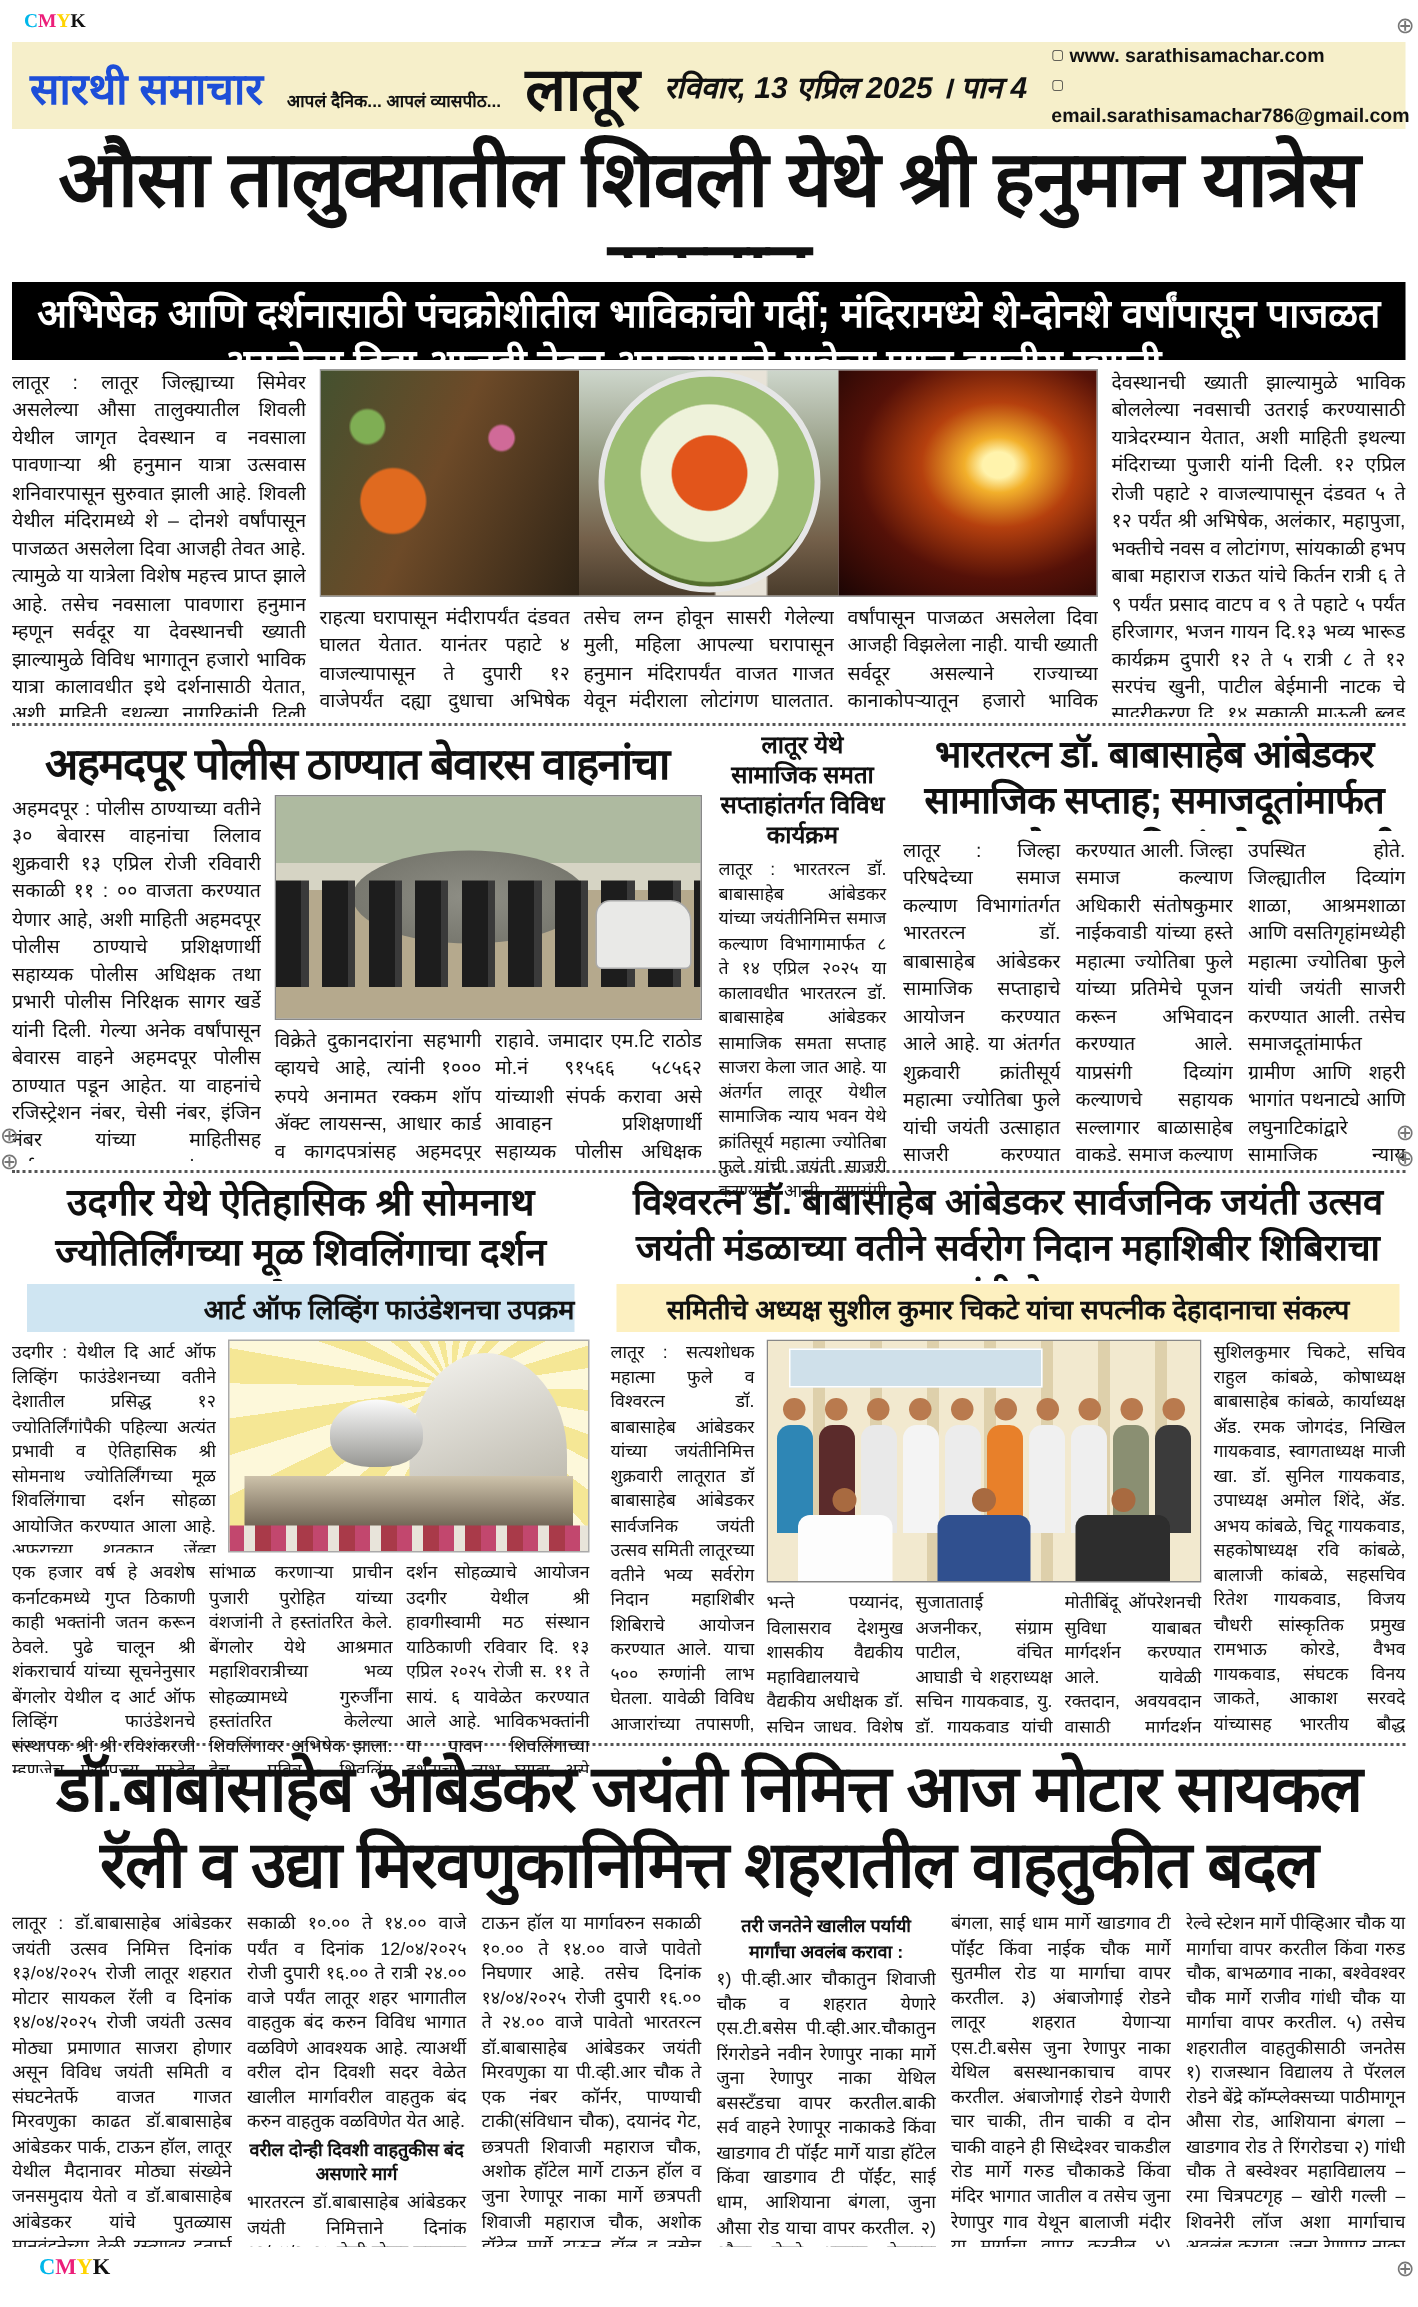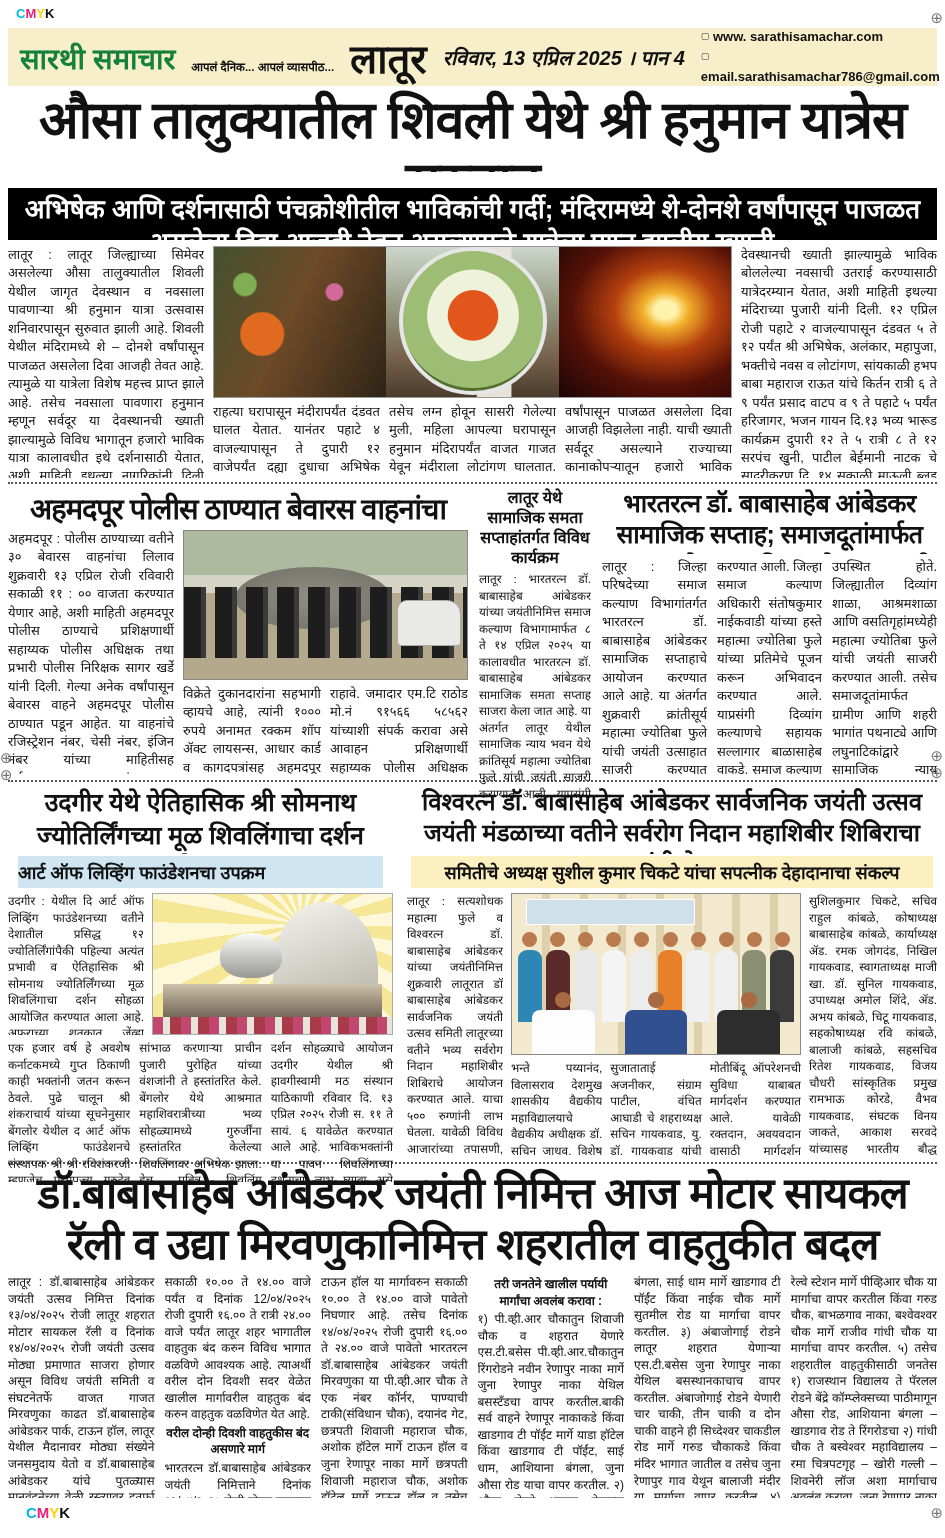--- a/index.html
+++ b/index.html
@@ -1,28 +1,28 @@
 <!DOCTYPE html>
 <html><head>
 <meta charset="utf-8">
 <style>
   html,body{margin:0;padding:0;}
   body{width:945px;height:1538px;background:#fff;position:relative;
        font-family:"Liberation Sans","DejaVu Sans",sans-serif;color:#111;overflow:hidden;}
   .page{position:absolute;inset:0;padding:0 8px;box-sizing:border-box;}
   
-  .cmyk{position:absolute;font-weight:bold;font-size:13px;}
+  .cmyk{position:absolute;font-weight:bold;font-size:13px;font-family:Liberation Serif, serif;}
   .cmyk b{font-weight:bold;}
   .cmyk .c{color:#00b7ea}.cmyk .m{color:#ec1e79}.cmyk .y{color:#ffd400}.cmyk .k{color:#111}
   .cmyk-top{left:16px;top:6px}.cmyk-bottom{left:26px;top:1504px;font-size:15px}
   .regmark{position:absolute;color:#777;font-size:15px;line-height:1;}
   
   .masthead{margin-top:28px;background:#f6efca;height:58px;display:flex;align-items:center;
             gap:16px;padding:4px 12px;box-sizing:border-box;}
-  .brand{color:#15803d;font-size:29px;font-weight:bold;white-space:nowrap;}
+  .brand{color:#1d4ed8;font-size:29px;font-weight:bold;white-space:nowrap;}
   .tagline{font-size:11.5px;font-weight:bold;align-self:flex-end;padding-bottom:8px;white-space:nowrap;}
   .city{font-size:40px;font-weight:bold;white-space:nowrap;}
   .dateline{font-size:20px;font-weight:bold;white-space:nowrap;font-style:italic;}
   .contacts{margin-left:auto;font-size:13px;font-weight:bold;line-height:1.55;}
   .contacts .sq{font-size:9px;vertical-align:2px;color:#333;}
   
   .lead-headline{font-size:52px;font-weight:bold;text-align:center;line-height:1.18;height:82px;
                  overflow:hidden;margin-top:4px;letter-spacing:-1px;}
   .lead-deck{background:#000;color:#fff;text-align:center;font-size:26px;font-weight:bold;
              line-height:1.28;padding:5px 14px;height:52px;box-sizing:border-box;overflow:hidden;margin-top:16px;}
@@ -61,21 +61,21 @@
          background:repeating-linear-gradient(90deg,#1d1d1d 0 17px,#3a3a3a 17px 22px,rgba(0,0,0,0) 22px 31px);}
   .bikes .car{position:absolute;right:2%;bottom:22%;width:62px;height:44px;background:#e9e9e7;
          border-radius:10px 14px 4px 4px;border:1px solid #aaa;}
   .auction-below{display:grid;grid-template-columns:1fr 1fr;gap:9px;flex:1;overflow:hidden;}
   .samta-h{font-size:16px;font-weight:bold;text-align:center;line-height:1.25;overflow:hidden;}
   .saptah-h{font-size:25px;font-weight:bold;text-align:center;line-height:1.25;height:66px;overflow:hidden;letter-spacing:-0.5px;}
   .saptah-cols{display:grid;grid-template-columns:1fr 1fr 1fr;gap:10px;height:216px;margin-top:4px;}
   
   .row3{display:grid;grid-template-columns:385px 1fr;gap:14px;height:372px;margin-top:2px;}
   .somnath-h{font-size:25px;font-weight:bold;text-align:center;line-height:1.3;height:68px;overflow:hidden;}
-  .kicker-blue{background:#cfe5f2;font-size:18px;font-weight:bold;text-align:left;padding:4px 0;margin:2px 10px;}
+  .kicker-blue{background:#cfe5f2;font-size:18px;font-weight:bold;text-align:right;padding:4px 0;margin:2px 10px;}
   .somnath-body{display:grid;grid-template-columns:136px 1fr;gap:8px;height:142px;margin-top:5px;}
   .shivling{border:1px solid #aaa;position:relative;overflow:hidden;
             background:repeating-conic-gradient(from -8deg at 62% 22%,#fdf8da 0 9deg,#f5e795 9deg 18deg);}
   .shivling .dome{position:absolute;right:6%;top:6%;width:44%;height:78%;
             background:linear-gradient(160deg,#f4f3ef,#b5b1a4);border-radius:48% 52% 8% 8%/62% 62% 8% 8%;}
   .shivling .ling{position:absolute;left:28%;top:28%;width:26%;height:32%;
             background:linear-gradient(#fbfbfb,#979793);border-radius:50% 50% 42% 42%;}
   .shivling .plat{position:absolute;bottom:10%;left:4%;width:92%;height:26%;
             background:linear-gradient(#cdc2aa,#6b5f50);}
   .shivling .flowers{position:absolute;bottom:0;width:100%;height:12%;

